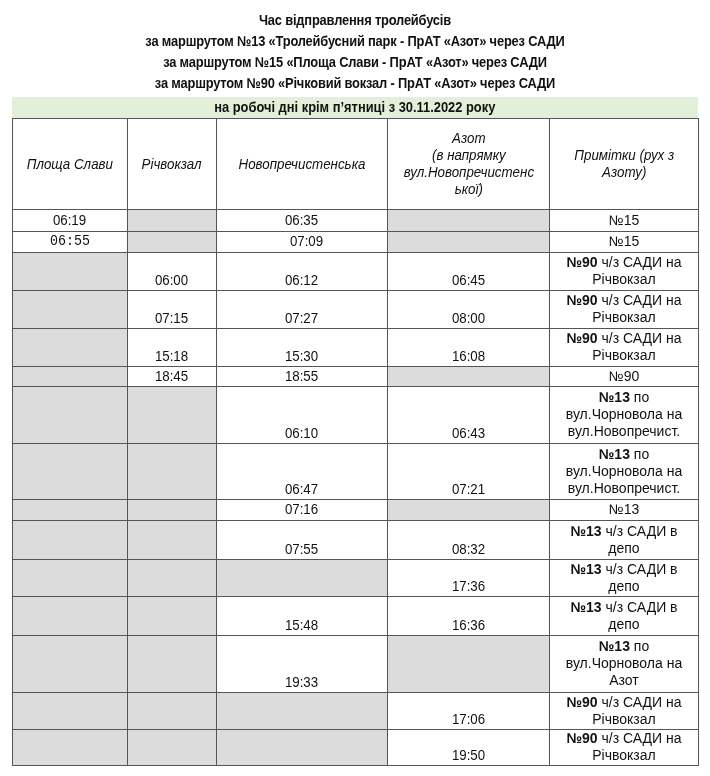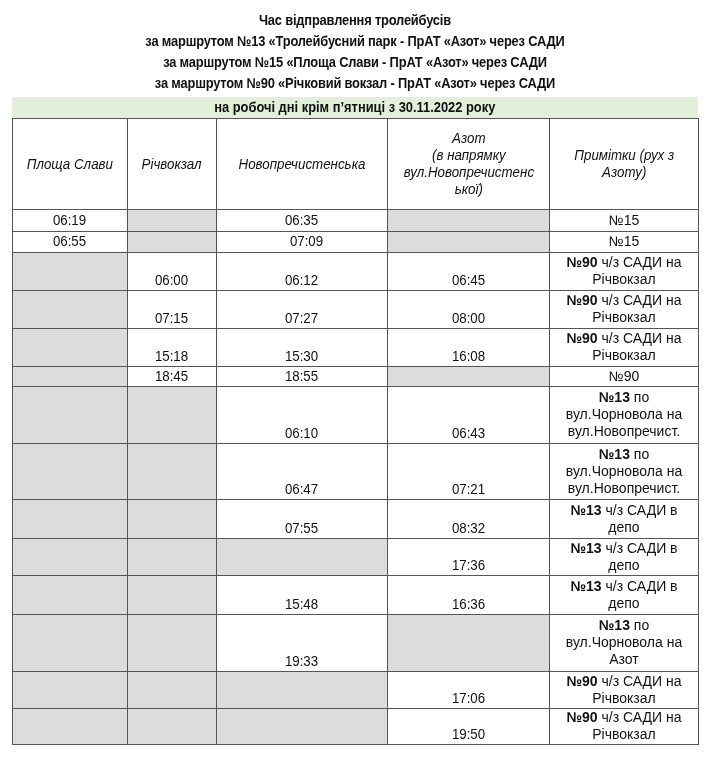--- a/index.html
+++ b/index.html
@@ -53,21 +53,21 @@
   </thead>
   <tbody id="tbody">
       <tr style="height: 22px;">
         <td style="vertical-align: middle;"><span class="t">06:19</span></td>
         <td class="g" style="background: rgb(220, 220, 220);"></td>
         <td style="vertical-align: middle;"><span class="t">06:35</span></td>
         <td class="g" style="background: rgb(220, 220, 220);"></td>
         <td class="note"><span>№15</span></td>
       </tr>
       <tr style="height: 21px;">
-        <td style="vertical-align: middle;"><span class="t">06:55</span></td>
+        <td style="vertical-align: middle; font-family: Liberation Mono, monospace;"><span class="t">06:55</span></td>
         <td class="g" style="background: rgb(220, 220, 220);"></td>
         <td style="vertical-align: middle; padding-left: 12px;"><span class="t">07:09</span></td>
         <td class="g" style="background: rgb(220, 220, 220);"></td>
         <td class="note"><span>№15</span></td>
       </tr>
       <tr style="height: 38px;">
         <td class="g" style="background: rgb(220, 220, 220);"></td>
         <td><span class="t">06:00</span></td>
         <td><span class="t">06:12</span></td>
         <td><span class="t">06:45</span></td>
@@ -101,20 +101,27 @@
         <td><span class="t">06:43</span></td>
         <td class="note"><b>№13</b><span> по вул.Чорновола на вул.Новопречист.</span></td>
       </tr>
       <tr style="height: 56px;">
         <td class="g" style="background: rgb(220, 220, 220);"></td>
         <td class="g" style="background: rgb(220, 220, 220);"></td>
         <td><span class="t">06:47</span></td>
         <td><span class="t">07:21</span></td>
         <td class="note"><b>№13</b><span> по вул.Чорновола на вул.Новопречист.</span></td>
       </tr>
+      <tr style="height: 21px;">
+        <td class="g" style="background: rgb(220, 220, 220);"></td>
+        <td class="g" style="background: rgb(220, 220, 220);"></td>
+        <td style="vertical-align: middle;"><span class="t">07:16</span></td>
+        <td class="g" style="background: rgb(220, 220, 220);"></td>
+        <td class="note"><span>№13</span></td>
+      </tr>
       <tr style="height: 39px;">
         <td class="g" style="background: rgb(220, 220, 220);"></td>
         <td class="g" style="background: rgb(220, 220, 220);"></td>
         <td><span class="t">07:55</span></td>
         <td><span class="t">08:32</span></td>
         <td class="note"><b>№13</b><span> ч/з САДИ в депо</span></td>
       </tr>
       <tr style="height: 37px;">
         <td class="g" style="background: rgb(220, 220, 220);"></td>
         <td class="g" style="background: rgb(220, 220, 220);"></td>

